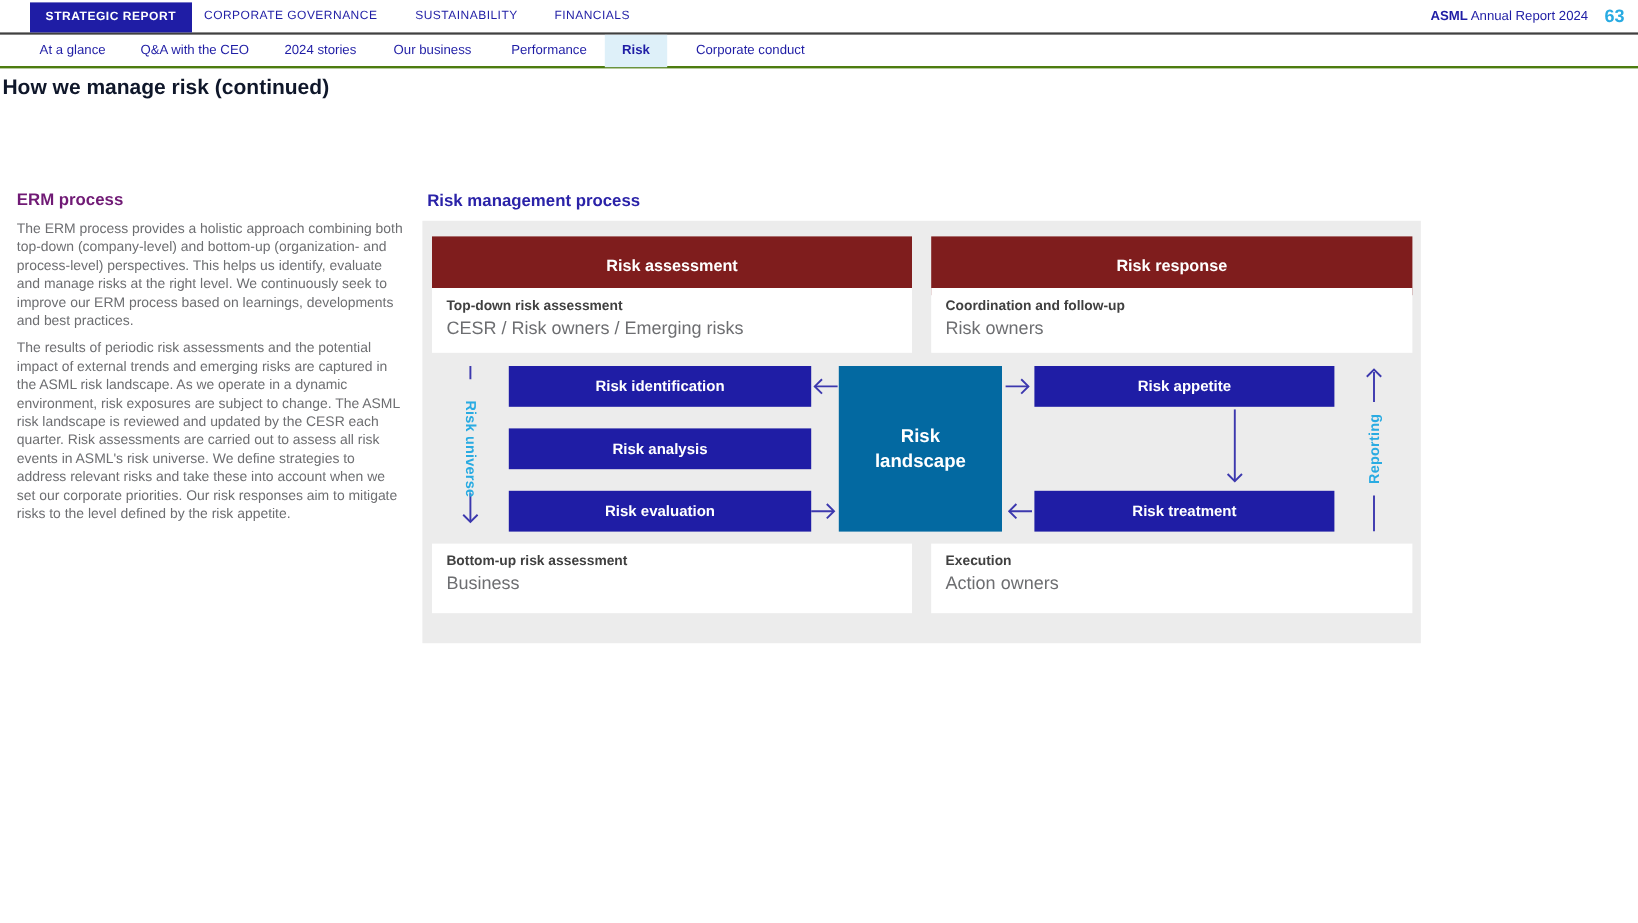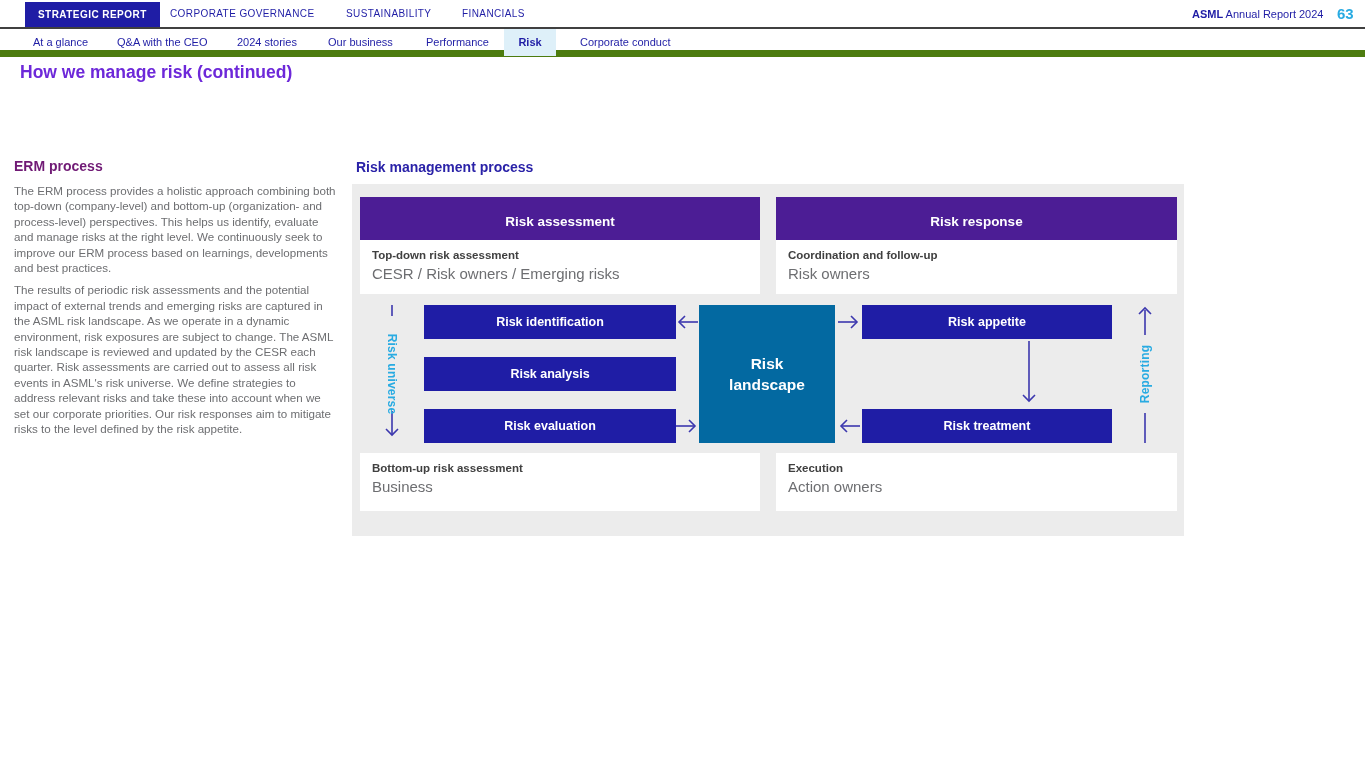--- a/index.html
+++ b/index.html
@@ -10,37 +10,37 @@
   .topbar { position:absolute; left:0; top:0; width:1365px; height:29px; background:#fff; border-bottom:2px solid #404040; }
   .nav-chip { position:absolute; left:25px; top:2px; height:25px; padding:0 13px; background:#1f1da5; color:#fff;
               display:flex; align-items:center; font-size:10px; font-weight:bold; letter-spacing:.45px; cursor:pointer; }
   .topnav-link { position:absolute; top:0; height:28px; line-height:28px; font-size:10px; letter-spacing:.4px;
                  color:#1f1da5; cursor:pointer; white-space:nowrap; }
   .brand { position:absolute; top:0; left:1192px; height:28px; line-height:28px; font-size:11px; color:#1f1da5; white-space:nowrap; }
   .brand b { font-weight:bold; }
   .pagenum { position:absolute; top:0; left:1337px; height:28px; line-height:28px; font-size:15px; font-weight:bold; color:#29abe2; }
 
   
-  .subbar { position:absolute; left:0; top:29px; width:1365px; height:28px; background:#fff; border-bottom:7px solid #4d7c0f; }
+  .subbar { position:absolute; left:0; top:29px; width:1365px; height:28px; background:#fff; border-bottom:2px solid #4d7c0f; }
   .subnav-link { position:absolute; top:0; height:27px; line-height:27px; font-size:11px; color:#1f1da5; cursor:pointer; white-space:nowrap; }
   .subnav-active { position:absolute; top:0; height:27px; line-height:27px; background:#def0f9; font-weight:bold;
                    text-align:center; font-size:11px; color:#1f1da5; cursor:pointer; }
 
   
-  .page-title { position:absolute; left:20px; top:62px; font-size:17.5px; color:#6d28d9;text-align:right; }
+  .page-title { position:absolute; left:2px; top:62px; font-size:17.5px; color:#0f172a;text-align:right; }
 
   
   .left-col { position:absolute; left:14px; top:158px; width:323px; }
   .section-heading { font-size:14px; font-weight:bold; color:#701a75; margin-bottom:9px; }
   .left-col p { font-size:11.6px; line-height:15.4px; color:#6d6e71; margin-bottom:7px; }
 
   
   .diagram-heading { position:absolute; left:356px; top:159px; font-size:14px; font-weight:bold; color:#2a22a8; }
   .panel { position:absolute; left:352px; top:184px; width:832px; height:352px; background:#ececec; }
-  .phase-bar { position:absolute; top:13px; height:49px; background:#4c1d95; color:#fff; font-size:13.5px; font-weight:bold;
+  .phase-bar { position:absolute; top:13px; height:49px; background:#7f1d1d; color:#fff; font-size:13.5px; font-weight:bold;
                display:flex; align-items:center; justify-content:center; }
   .bar-l { left:8px; width:400px; }
   .bar-r { left:424px; width:401px; }
   .card { position:absolute; background:#fff; padding:9px 28px 0 12px; }
   .card-title { font-size:11.5px; font-weight:bold; color:#404040; }
   .card-sub { font-size:15px; color:#6d6e71; margin-top:4px; }
   .card-tl { left:8px;  top:56px; width:400px; height:54px; }
   .card-tr { left:424px; top:56px; width:401px; height:54px; }
   .card-bl { left:8px;  top:269px; width:400px; height:58px; }
   .card-br { left:424px; top:269px; width:401px; height:58px; }

